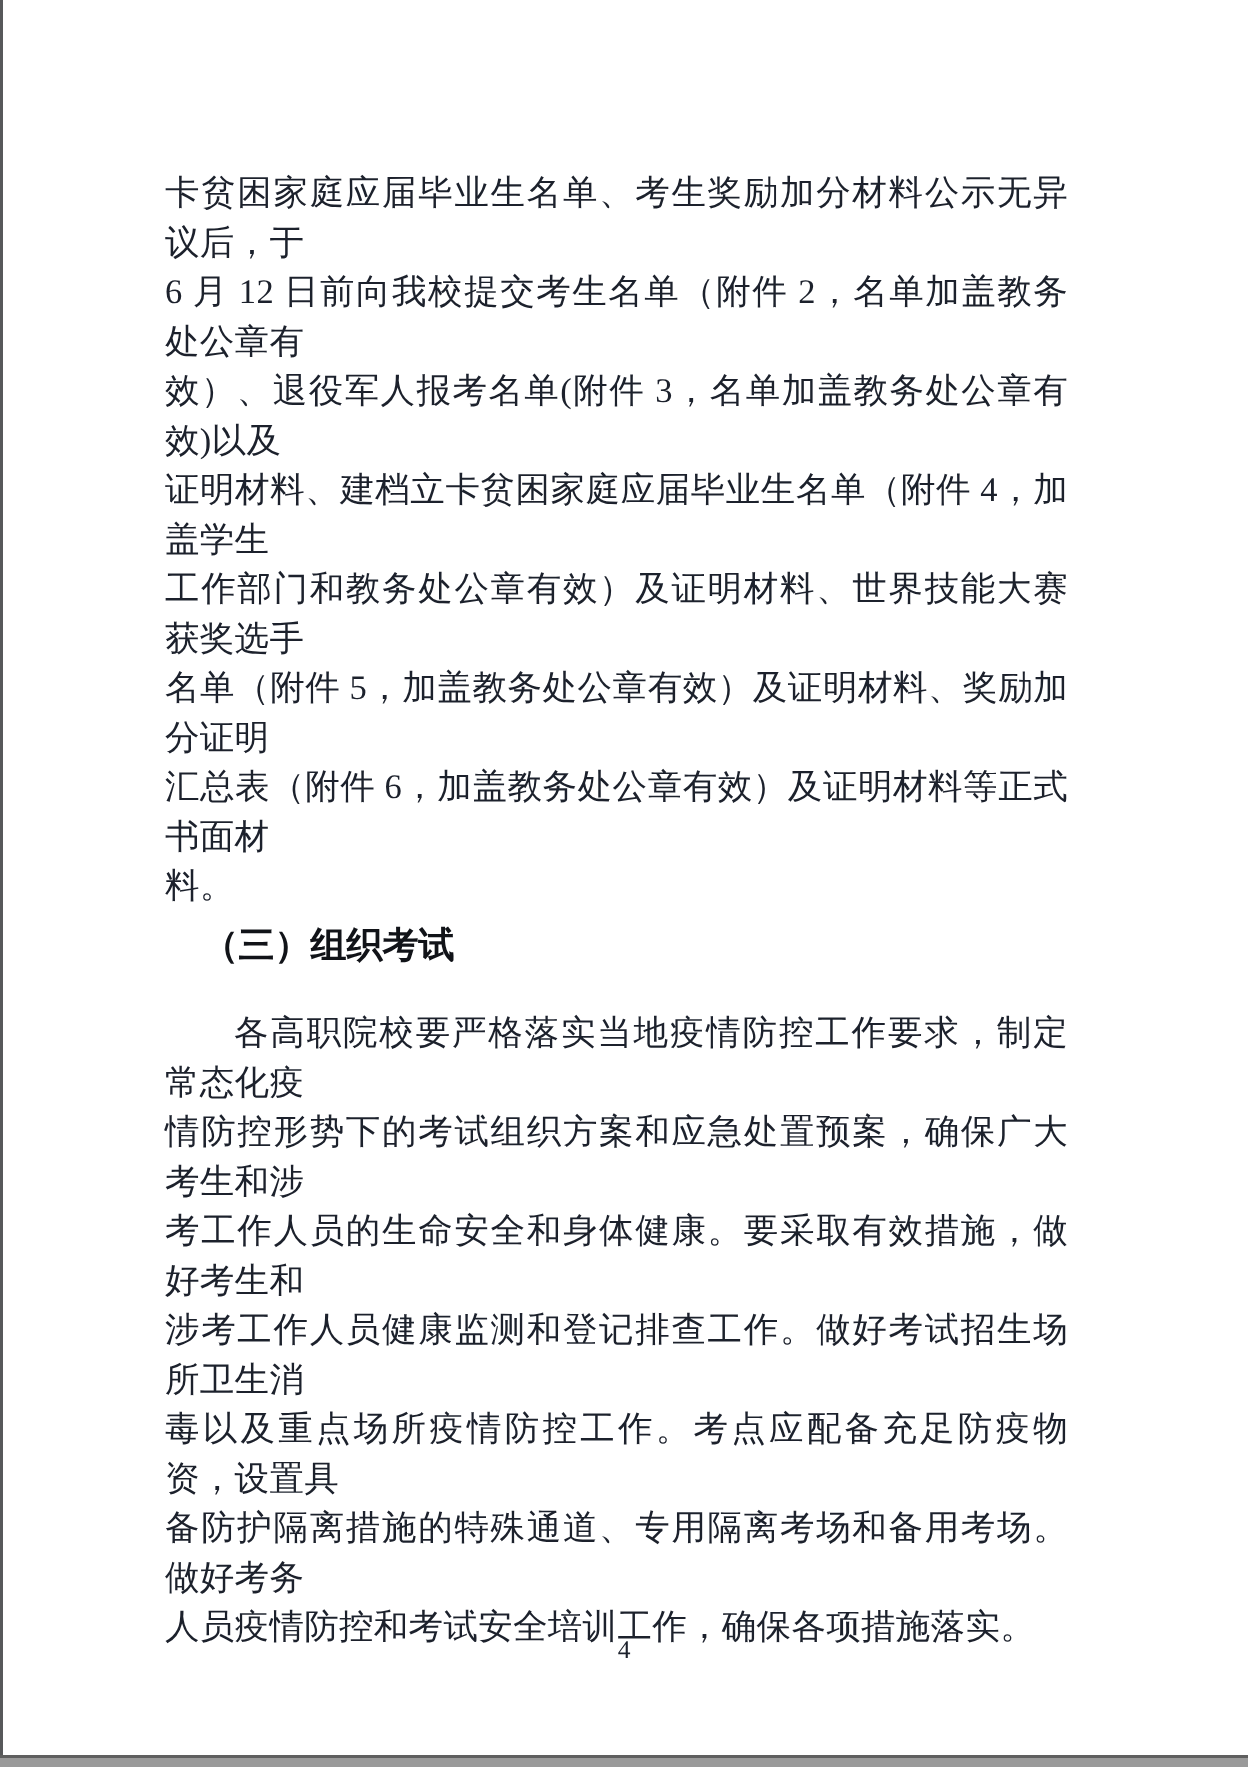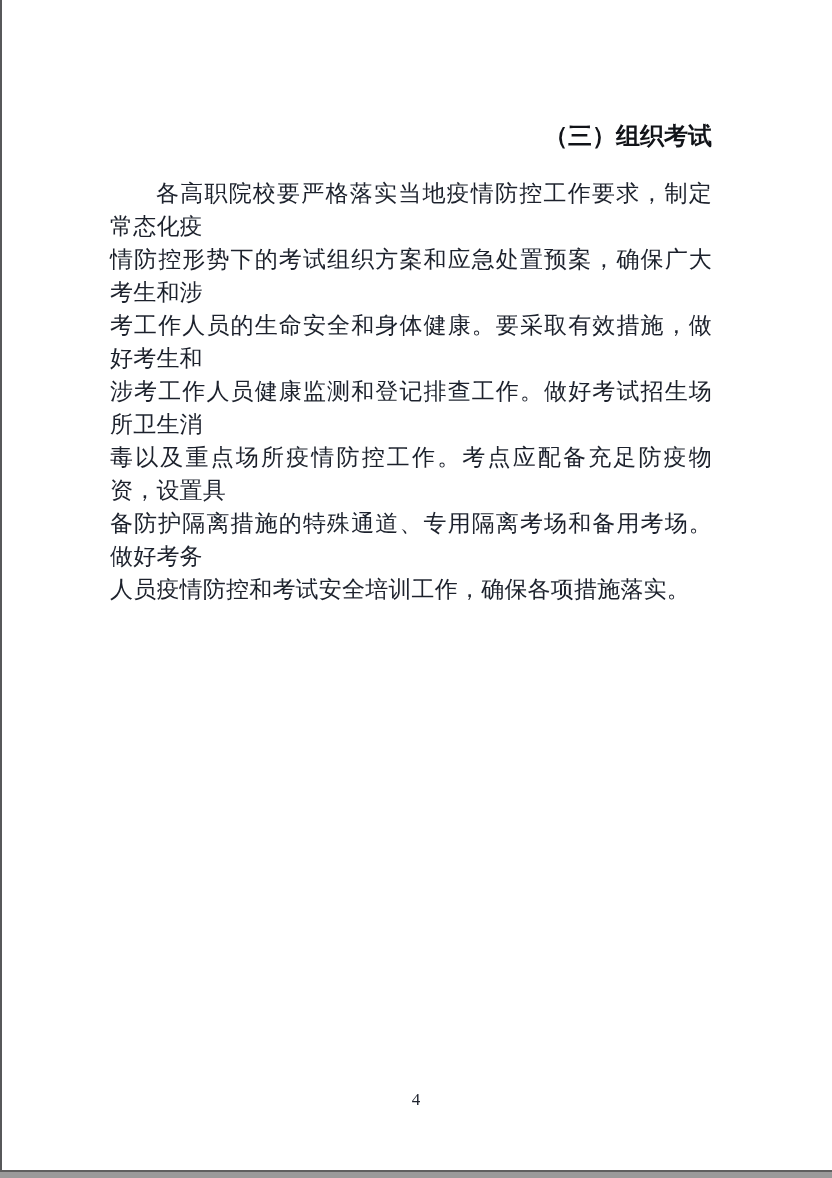--- a/index.html
+++ b/index.html
@@ -45,41 +45,48 @@
   }
   .indent2 { text-indent: 46px; }
   .heading {
     font-size: 24px;
     font-weight: bold;
     line-height: 33px;
     margin-top: 8px;
     text-indent: 25px;
     color: #111318;
     white-space: pre-wrap;
-    text-align: right;
   }
   .page-num {
     position: absolute;
     top: 1090px;
     left: 0;
     width: 832px;
     text-align: center;
     font-size: 17px;
     line-height: 20px;
     color: #1c212c;
   }
 </style>
 </head>
 <body>
 
 <div class="left-edge"></div>
 <div class="bottom-edge"></div>
 
 <div class="content">
 
+  <p class="para">卡贫困家庭应届毕业生名单、考生奖励加分材料公示无异议后，于
+6 月 12 日前向我校提交考生名单（附件 2，名单加盖教务处公章有
+效）、退役军人报考名单(附件 3，名单加盖教务处公章有效)以及
+证明材料、建档立卡贫困家庭应届毕业生名单（附件 4，加盖学生
+工作部门和教务处公章有效）及证明材料、世界技能大赛获奖选手
+名单（附件 5，加盖教务处公章有效）及证明材料、奖励加分证明
+汇总表（附件 6，加盖教务处公章有效）及证明材料等正式书面材
+料。</p>
 
   <p class="heading">（三）组织考试</p>
 
 
   <p class="para indent2">各高职院校要严格落实当地疫情防控工作要求，制定常态化疫
 情防控形势下的考试组织方案和应急处置预案，确保广大考生和涉
 考工作人员的生命安全和身体健康。要采取有效措施，做好考生和
 涉考工作人员健康监测和登记排查工作。做好考试招生场所卫生消
 毒以及重点场所疫情防控工作。考点应配备充足防疫物资，设置具
 备防护隔离措施的特殊通道、专用隔离考场和备用考场。做好考务

